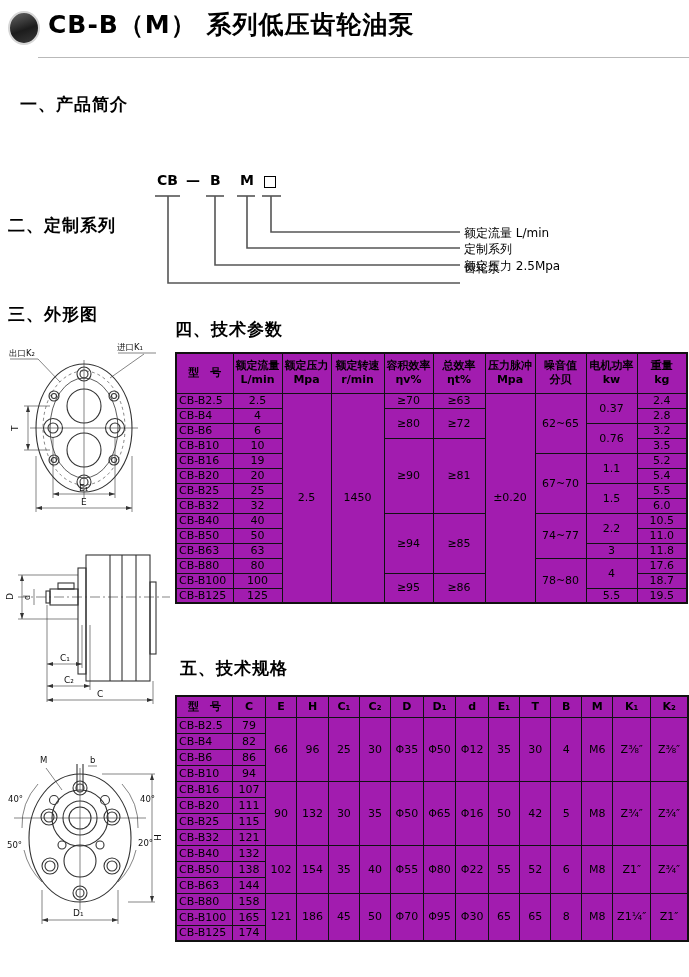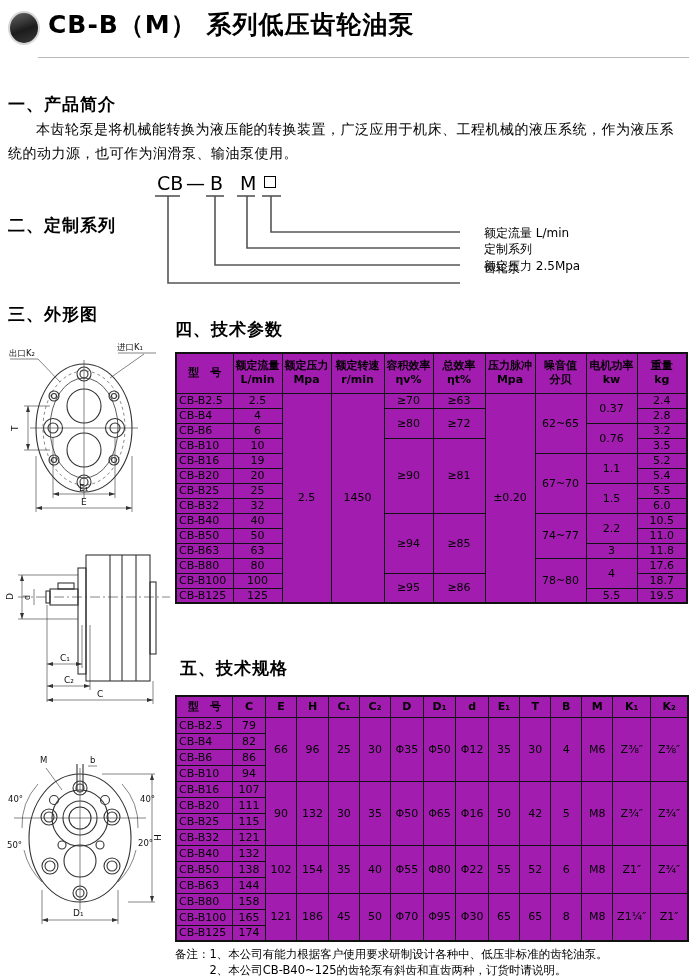--- a/index.html
+++ b/index.html
@@ -6,23 +6,23 @@
   .page{position:relative;width:689px;height:977px;background:#fff;overflow:hidden;
         font-family:"DejaVu Sans","Liberation Sans",sans-serif;color:#000;}
   .brand-dot{position:absolute;left:8px;top:11px;width:32px;height:34px;border-radius:50%;
              background:linear-gradient(160deg,#666 0%,#1c1c1c 55%,#3a3a3a 100%);
              border:2px solid #d6d6d6;box-sizing:border-box;}
   .title{position:absolute;left:48px;top:8px;margin:0;font-size:25px;font-weight:bold;letter-spacing:1px;}
   .title-rule{position:absolute;left:38px;top:57px;width:651px;height:1px;background:#b9b9b9;}
   .sec-head{position:absolute;margin:0;font-size:17px;font-weight:bold;letter-spacing:1px;}
   .intro{position:absolute;left:8px;top:118px;width:676px;margin:0;font-size:14px;line-height:1.7;
          text-indent:2em;letter-spacing:.5px;}
-  .token{position:absolute;font-size:19px;font-weight:normal;}
+  .token{position:absolute;font-size:14px;font-weight:bold;}
   .model-box{position:absolute;width:12px;height:12px;border:1.5px solid #000;box-sizing:border-box;}
-  .diag-label{position:absolute;font-size:12px;white-space:nowrap;margin-left:20px;}
+  .diag-label{position:absolute;font-size:12px;white-space:nowrap;}
   table{border-collapse:collapse;table-layout:fixed;position:absolute;background:#a21caf;}
   #table4{left:175px;top:352px;border:2px solid #111;}
   #table5{left:175px;top:695px;border:2px solid #111;}
   th,td{border:1px solid #111;text-align:center;font-size:11px;padding:0 1px;
         overflow:hidden;white-space:nowrap;vertical-align:middle;}
   th{font-weight:bold;}
   th div{line-height:1.3;}
   #table4 thead tr{height:40px;}
   #table4 tbody tr{height:15px;}
   #table5 thead tr{height:21px;}
@@ -36,22 +36,21 @@
 </style>
 </head>
 <body>
 
 <div class="page">
 
   <div class="brand-dot"></div>
   <h1 class="title">CB-B（M） 系列低压齿轮油泵</h1>
   <div class="title-rule"></div>
 
-  <h2 class="sec-head" style="left:8px;top:93px">一、产品简介</h2>
-  <p class="intro">本齿轮泵是将机械能转换为液压能的转换装置，广泛应用于机床、工程机械的液压系统，作为液压系统的动力源，也可作为润滑泵、输油泵使用。</p>
+  <h2 class="sec-head" style="left:20px;top:93px">一、产品简介</h2>
 
   <h2 class="sec-head" style="left:8px;top:214px">二、定制系列</h2>
   <span class="token" style="left:157px;top:172px">CB</span>
   <span class="token" style="left:186px;top:172px">—</span>
   <span class="token" style="left:210px;top:172px">B</span>
   <span class="token" style="left:240px;top:172px">M</span>
   <div class="model-box" style="left:264px;top:176px"></div>
   <svg style="left:150px;top:190px" width="330" height="105" viewBox="0 0 330 105">
     <g stroke="#555" stroke-width="1.6" fill="none">
       <path d="M5 6 H30"></path>
@@ -556,21 +555,14 @@
           <td class="model">CB-B100</td>
           <td>165</td>
         </tr>
         <tr>
           <td class="model">CB-B125</td>
           <td>174</td>
         </tr>
       </tbody>
     </table>
 
-  <div class="notes">
-    <span class="nlabel">备注：</span>
-    <div>
-      <div>1、本公司有能力根据客户使用要求研制设计各种中、低压非标准的齿轮油泵。</div>
-      <div>2、本公司CB-B40~125的齿轮泵有斜齿和直齿两种，订货时请说明。</div>
-    </div>
-  </div>
 
 </div>
 
 </body></html>

